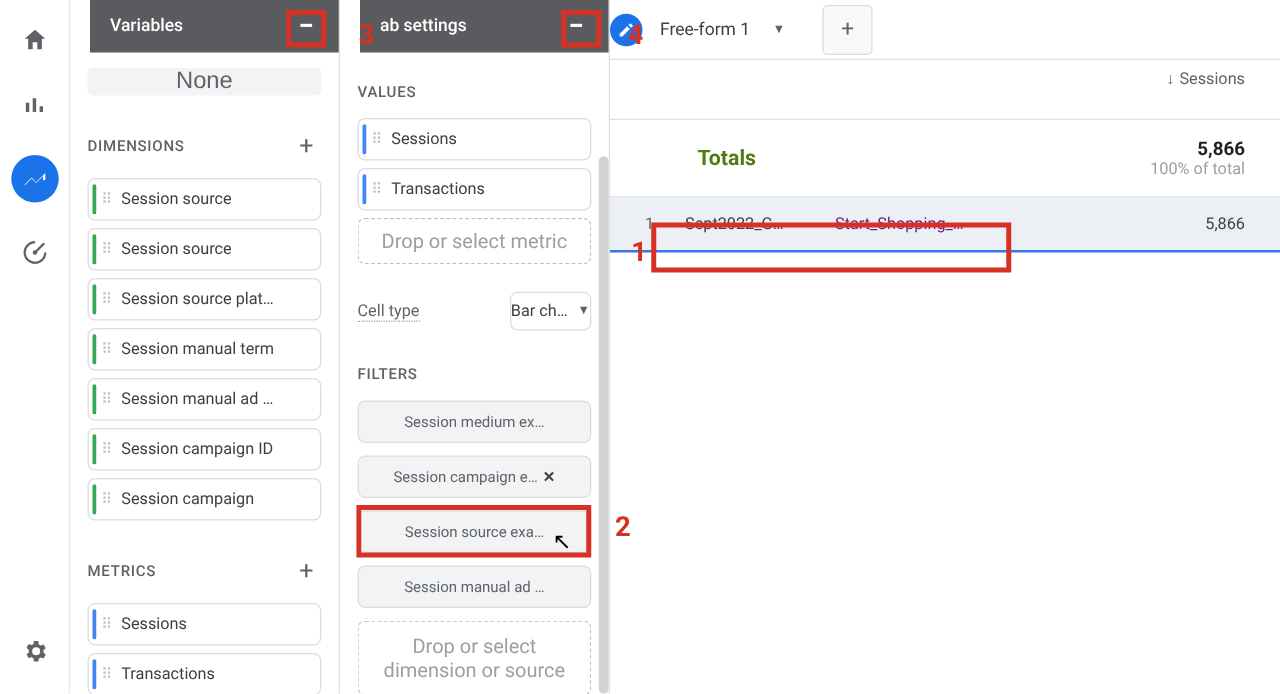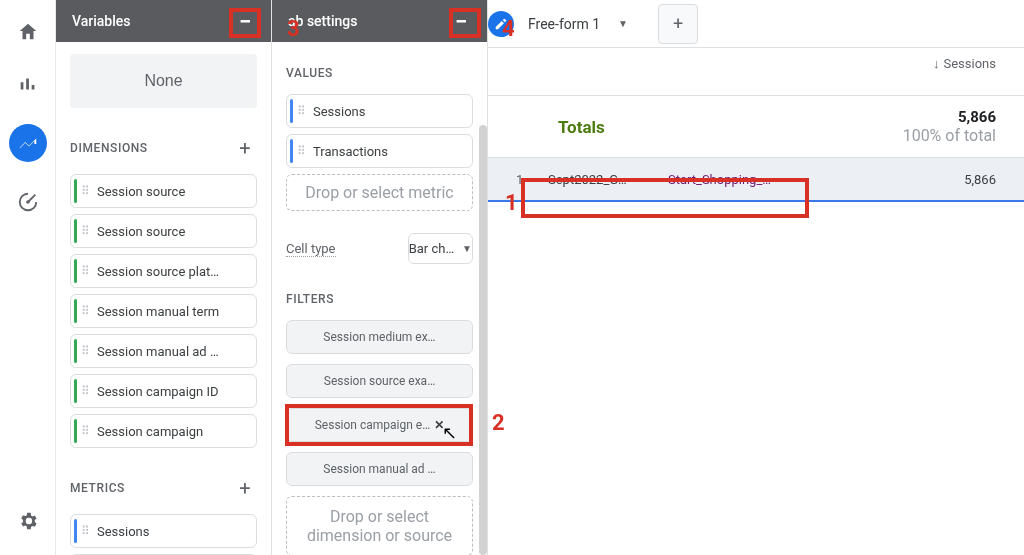--- a/index.html
+++ b/index.html
@@ -54,20 +54,21 @@
     }
     .panel-header {
       height: 42px;
       background: #595b5e;
       color: #fff;
       display: flex;
       align-items: center;
       justify-content: space-between;
       padding: 0 12px 0 16px;
       font-weight: 500;
+      margin-left: 16px;
     }
     .panel-header .title { font-size: 14px; }
     .collapse-btn {
       width: 28px;
       height: 28px;
       display: flex;
       align-items: center;
       justify-content: center;
       cursor: pointer;
       font-size: 22px;
@@ -84,26 +85,26 @@
     }
     .scroll-pad { position:absolute; top:125px; right:0; bottom:0; width:8px; background:#d2d2d2; border-radius:4px;}
 
     
     .seg-btn {
       display: block;
       width: 100%;
       background: #f1f3f4;
       color: #5f6368;
       text-align: center;
-      padding: 18px 0;
+      padding: 0 0;
       border: none;
       border-radius: 4px;
       margin-bottom: 28px;
       cursor: pointer;
-      font-size: 16px;
+      font-size: 19px;
     }
     .section-row {
       display: flex;
       align-items: center;
       justify-content: space-between;
       margin-bottom: 14px;
     }
     .section-title {
       font-size: 12px;
       letter-spacing: 0.6px;
@@ -263,21 +264,21 @@
       display:flex;
       align-items:center;
       justify-content:space-between;
       height: 62px;
       padding: 0 28px 0 70px;
       border-bottom: 1px solid #dadce0;
     }
     .totals-row .tot-lbl { font-weight:700; color:#4d7c0f; font-size:17px; }
     .totals-cell { text-align:right; }
     .totals-cell .val { font-weight:700; color:#202124; font-size:15px; }
-    .totals-cell .sub { font-size:16px; color:#9aa0a6; }
+    .totals-cell .sub { font-size:13px; color:#9aa0a6; }
 
     .data-row {
       display:flex;
       align-items:center;
       height: 44px;
       background:#eceff4;
       padding: 0 28px 0 28px;
       border-bottom: 2px solid #3b78e7;
       font-size:13px;
     }
@@ -436,25 +437,25 @@
       <span class="select-box">
         <span>Bar ch…</span>
         <span class="arrow">▼</span>
       </span>
     </div>
 
     <div class="section-row">
       <span class="section-title">FILTERS</span>
     </div>
     <div class="filter-chip">Session medium ex…</div>
-    <div class="filter-chip">Session source exa…</div>
     <div class="filter-chip">
       <span>Session campaign e…</span>
       <span style="margin-left:4px;font-weight:bold;color:#3c4043">✕</span>
     </div>
+    <div class="filter-chip">Session source exa…</div>
     <div class="filter-chip">Session manual ad …</div>
 
     <div class="drop-zone">Drop or select dimension or source</div>
   </div>
   <div class="scroll-pad"></div>
 </div>
 
 <div class="canvas">
   <div class="tabs-bar">
     <div class="pencil">

